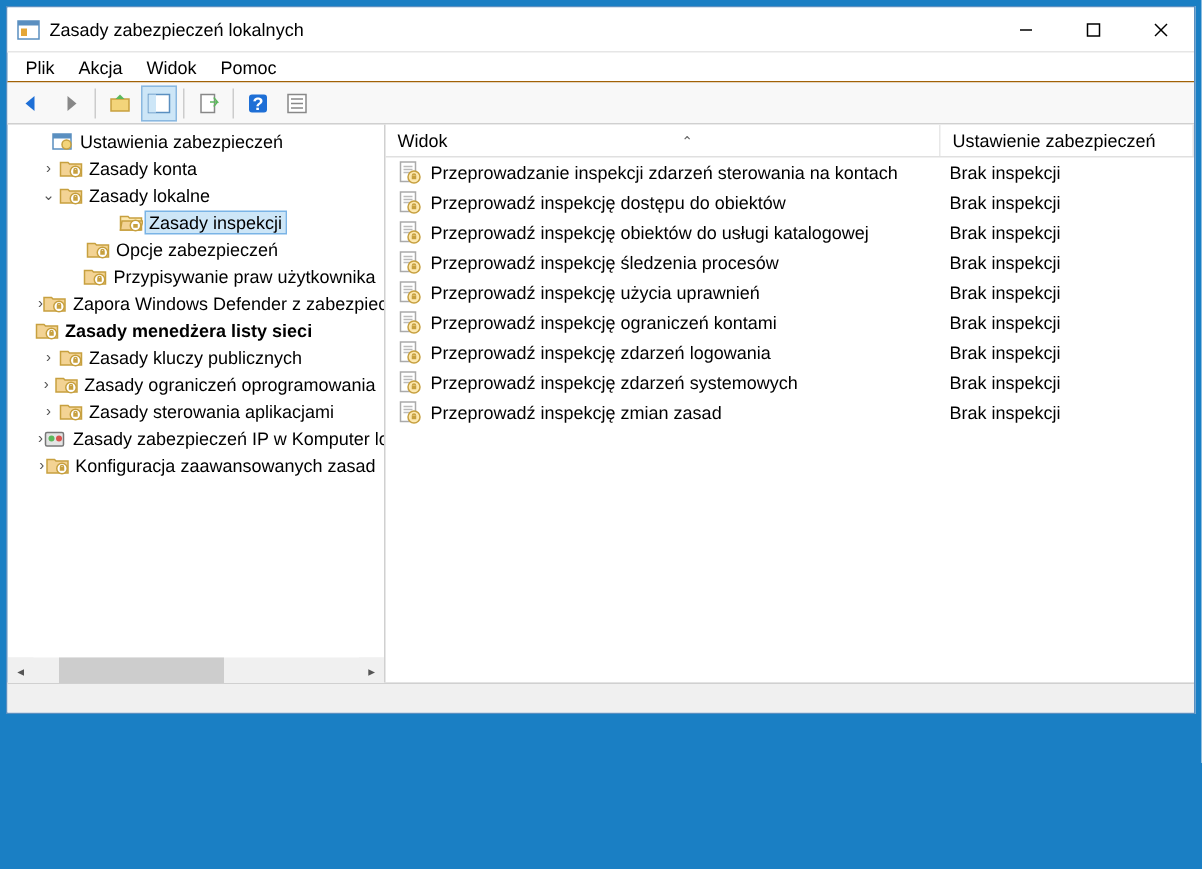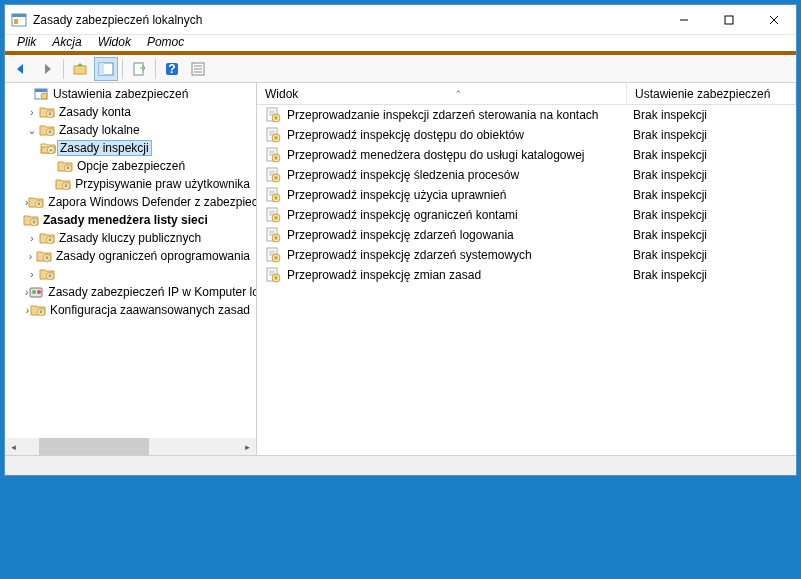--- a/index.html
+++ b/index.html
@@ -3,21 +3,21 @@
 <meta charset="utf-8">
 <style>
 * { box-sizing: border-box; margin: 0; padding: 0; font-family: "Segoe UI", Tahoma, sans-serif; font-size: 12px; }
 body { background: #1a7fc4; width: 801px; height: 579px; overflow: hidden; }
 .window { position: absolute; left: 4px; top: 4px; width: 793px; height: 472px; background: #fff; border: 1px solid #5a8fc0; display: flex; flex-direction: column; }
 .titlebar { height: 30px; background: #fff; display: flex; align-items: center; padding-left: 6px; border-bottom: 1px solid #e6e6e6; }
 .titlebar .title-icon { width: 16px; height: 16px; margin-right: 6px; }
 .titlebar .title { flex: 1; color: #000; }
 .title-controls { display: flex; height: 100%; }
 .title-controls div { width: 45px; display: flex; align-items: center; justify-content: center; color: #333; }
-.menubar { height: 20px; display: flex; align-items: flex-end; padding: 0 4px; border-bottom: 4px solid #a16207; font-style: italic; }
+.menubar { height: 20px; display: flex; align-items: center; padding: 0 4px; border-bottom: 1px solid #a16207; }
 .menubar span { padding: 2px 8px; }
 .toolbar { height: 28px; display: flex; align-items: center; padding: 0 4px; gap: 2px; border-bottom: 1px solid #d0d0d0; background: #f8f8f8; }
 .toolbar .tbtn { width: 24px; height: 24px; display: flex; align-items: center; justify-content: center; border: 1px solid transparent; }
 .toolbar .tbtn.active { background: #cde6f7; border: 1px solid #8ab8e0; }
 .toolbar .sep { width: 1px; height: 20px; background: #ccc; margin: 0 2px; }
 .content { flex: 1; display: flex; overflow: hidden; }
 .statusbar { height: 20px; background: #f0f0f0; border-top: 1px solid #d0d0d0; }
 .tree-pane { width: 252px; border-right: 1px solid #d0d0d0; overflow: auto; padding: 2px 0; position: relative; }
 .tree-row { display: flex; align-items: center; height: 18px; white-space: nowrap; padding-right: 4px; }
 .tree-row .expander { width: 14px; text-align: center; color: #555; font-size: 10px; user-select: none; }
@@ -159,21 +159,21 @@
             <span class="ticon">
               <svg width="16" height="16">
                 <path d="M1 4 L1 13 L15 13 L15 5 L7 5 L6 4 Z" fill="#f3d394" stroke="#c7a03f"></path>
                 <circle cx="11" cy="10" r="3.5" fill="#fff" stroke="#c7a03f"></circle>
                 <rect x="9.5" y="9" width="3" height="2.5" fill="#c7a03f"></rect>
                 <path d="M10 9 A1 1 0 0 1 12 9" fill="none" stroke="#c7a03f"></path>
               </svg>
             </span>
             <span class="tlabel">Zasady lokalne</span>
           </div>
-          <div class="tree-row selected" style="padding-left: 21px;">
+          <div class="tree-row selected" style="padding-left: 60px;">
             <span class="expander"></span>
             <span class="ticon">
               <svg width="16" height="16">
                 <path d="M1 4 L1 13 L15 13 L15 5 L7 5 L6 4 Z" fill="#fce8b0" stroke="#c7a03f"></path>
                 <path d="M2 7 L16 7 L14 13 L1 13 Z" fill="#f3d394" stroke="#c7a03f"></path>
                 <circle cx="11" cy="10" r="3.5" fill="#fff" stroke="#c7a03f"></circle>
                 <rect x="9.5" y="9" width="3" height="2.5" fill="#c7a03f"></rect>
               </svg>
             </span>
             <span class="tlabel">Zasady inspekcji</span>
@@ -253,20 +253,21 @@
           <div class="tree-row" style="padding-left: 20px;">
             <span class="expander">›</span>
             <span class="ticon">
               <svg width="16" height="16">
                 <path d="M1 4 L1 13 L15 13 L15 5 L7 5 L6 4 Z" fill="#f3d394" stroke="#c7a03f"></path>
                 <circle cx="11" cy="10" r="3.5" fill="#fff" stroke="#c7a03f"></circle>
                 <rect x="9.5" y="9" width="3" height="2.5" fill="#c7a03f"></rect>
                 <path d="M10 9 A1 1 0 0 1 12 9" fill="none" stroke="#c7a03f"></path>
               </svg>
             </span>
+            <span class="tlabel">Zasady sterowania aplikacjami</span>
           </div>
           <div class="tree-row" style="padding-left: 20px;">
             <span class="expander">›</span>
             <span class="ticon">
               <svg width="16" height="16">
                 <rect x="2" y="4" width="12" height="9" rx="1" fill="#e4e4e4" stroke="#777"></rect>
                 <circle cx="6" cy="8" r="2" fill="#5cb85c"></circle>
                 <circle cx="11" cy="8" r="2" fill="#d9534f"></circle>
               </svg>
             </span>
@@ -336,21 +337,21 @@
               <svg width="16" height="16">
                 <rect x="2" y="1" width="10" height="13" fill="#fff" stroke="#aaa"></rect>
                 <line x1="4" y1="4" x2="10" y2="4" stroke="#bbb"></line>
                 <line x1="4" y1="6" x2="10" y2="6" stroke="#bbb"></line>
                 <line x1="4" y1="8" x2="10" y2="8" stroke="#bbb"></line>
                 <circle cx="11" cy="11" r="4" fill="#fce8b0" stroke="#c7a03f"></circle>
                 <rect x="9.5" y="10" width="3" height="2.5" fill="#c7a03f"></rect>
                 <path d="M10 10 A1 1 0 0 1 12 10" fill="none" stroke="#c7a03f"></path>
               </svg>
             </span>
-            <span class="rname">Przeprowadź menedżera dostępu do usługi katalogowej</span>
+            <span class="rname">Przeprowadź inspekcję obiektów do usługi katalogowej</span>
             <span class="rsetting">Brak inspekcji</span>
           </div>
           <div class="list-row">
             <span class="ricon">
               <svg width="16" height="16">
                 <rect x="2" y="1" width="10" height="13" fill="#fff" stroke="#aaa"></rect>
                 <line x1="4" y1="4" x2="10" y2="4" stroke="#bbb"></line>
                 <line x1="4" y1="6" x2="10" y2="6" stroke="#bbb"></line>
                 <line x1="4" y1="8" x2="10" y2="8" stroke="#bbb"></line>
                 <circle cx="11" cy="11" r="4" fill="#fce8b0" stroke="#c7a03f"></circle>

